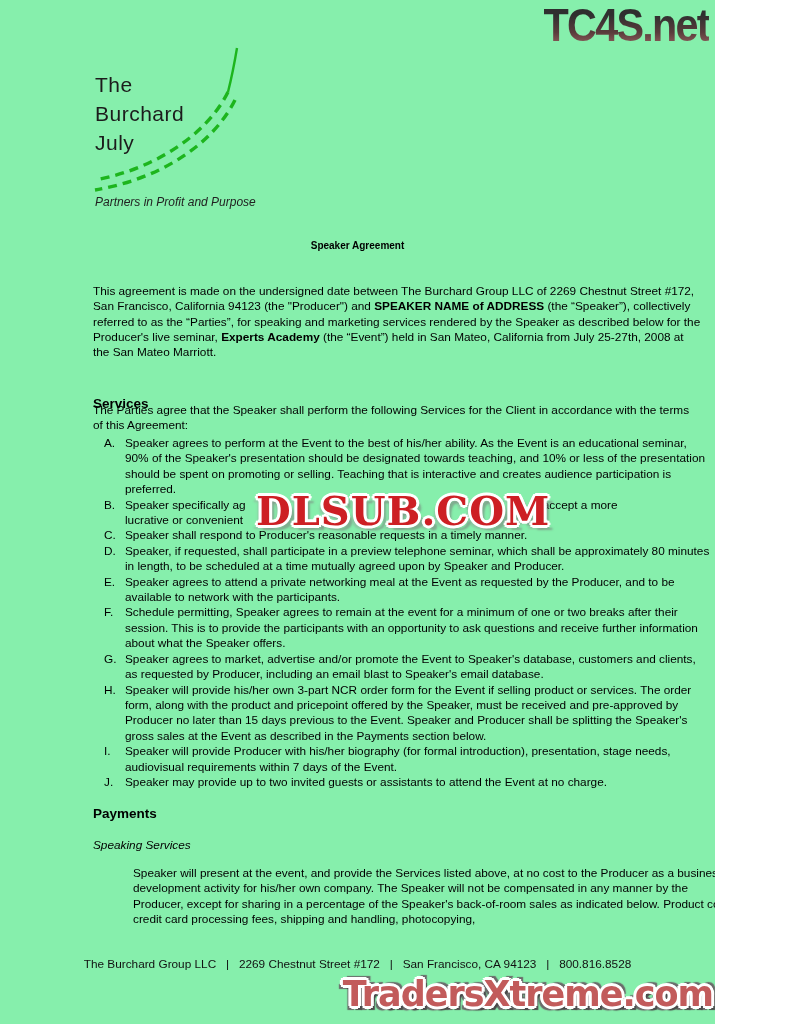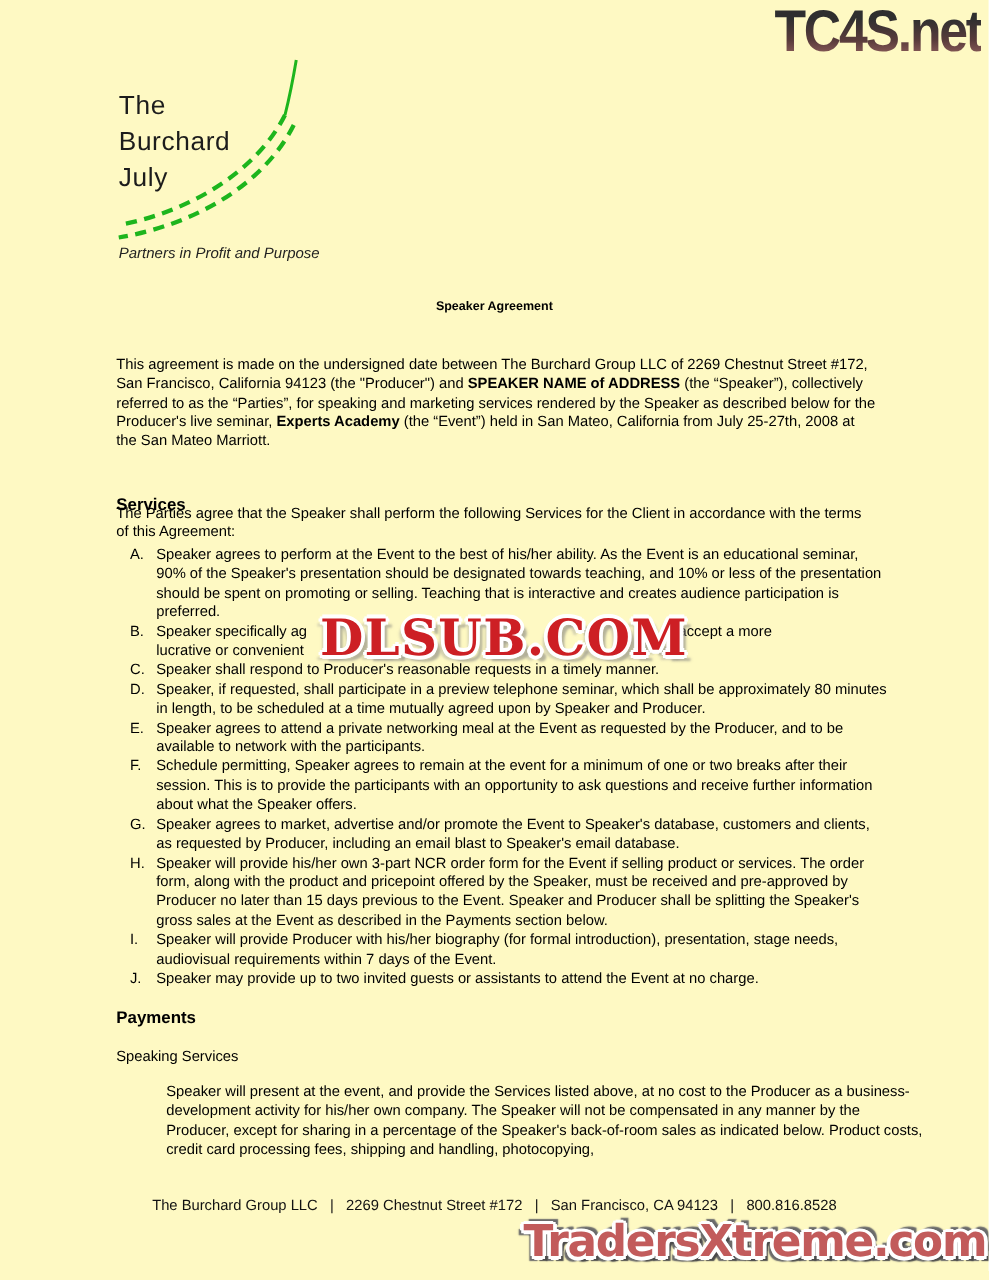--- a/index.html
+++ b/index.html
@@ -1,17 +1,17 @@
 <!DOCTYPE html>
 <html><head>
 <meta charset="utf-8">
 <style>
   html,body{margin:0;padding:0;background:#ffffff;}
   .page{
-    position:relative;width:791px;height:1024px;background:#fef9c3;
+    position:relative;width:715px;height:1024px;background:#86efac;
     font-family:"Liberation Sans",sans-serif;color:#000;overflow:hidden;
   }
   
   .tc4s{
     position:absolute;top:0px;right:6px;
     font-size:47px;font-weight:bold;letter-spacing:-2px;line-height:50px;
     transform:scaleX(.88);transform-origin:right top;
     background:linear-gradient(to bottom,#2f2f2f 30%,#5a3c3c 65%,#9a6662 95%);
     -webkit-background-clip:text;background-clip:text;color:transparent;
   }
@@ -27,21 +27,21 @@
   .h2{position:absolute;left:93px;font-size:13.5px;font-weight:bold;}
   .svc-h{top:361px;margin-top:35px;}
   .svc-intro{position:absolute;top:391px;left:93px;width:608px;}
   .list{position:absolute;top:436px;left:93px;width:617px;}
   .li{display:flex;align-items:flex-start;}
   .ltr{flex:0 0 32px;padding-left:11px;box-sizing:border-box;}
   .itx{flex:1;}
   .b-line1{white-space:nowrap;}
   .b-gap{display:inline-block;width:265px;}
   .pay-h{top:806px;}
-  .pay-sub{position:absolute;top:838px;left:93px;}
+  .pay-sub{position:absolute;top:838px;left:93px;font-style:italic;}
   .pay-p{position:absolute;top:854px;left:93px;width:608px;margin-left:40px;}
   .footer{
     position:absolute;top:957px;left:0;width:100%;text-align:center;
     font-size:11.8px;white-space:pre;color:#111;
   }
   
   .dlsub{
     position:absolute;left:256px;top:487px;
     font-family:"DejaVu Serif",serif;font-weight:bold;
     font-size:40px;letter-spacing:1px;color:#cd1f24;

